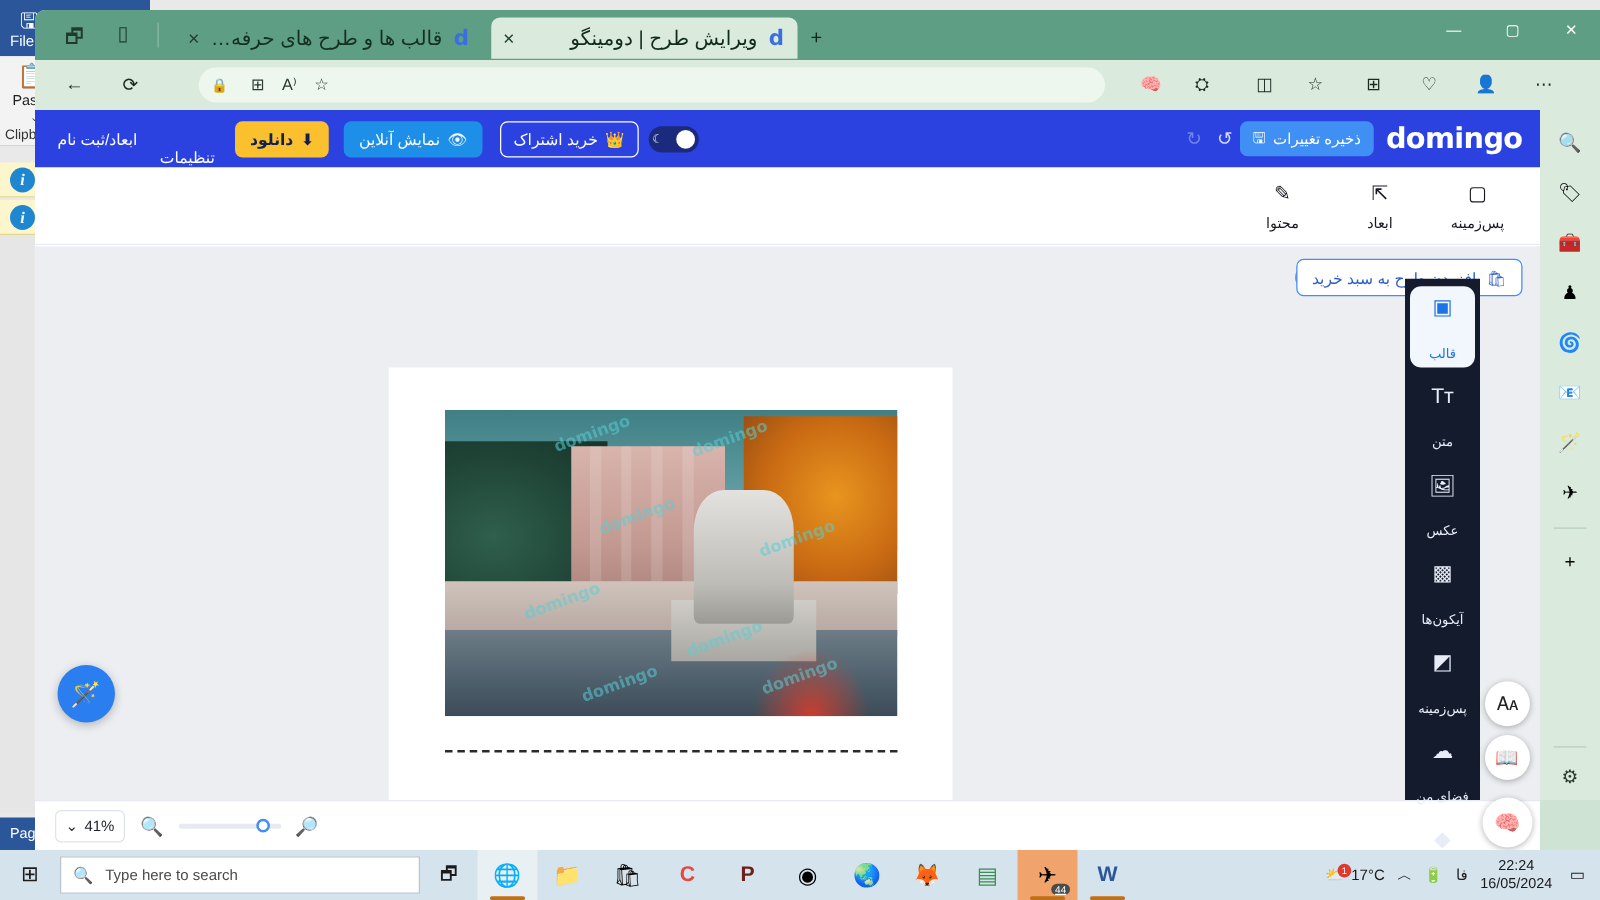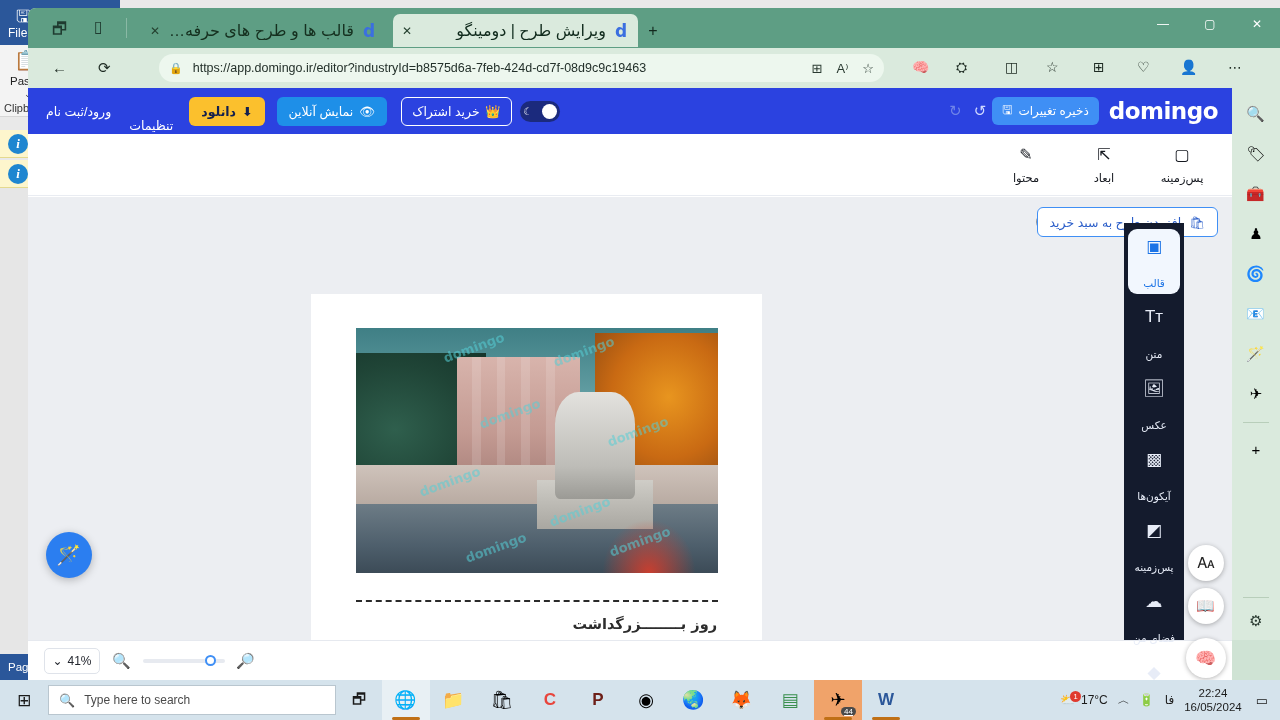--- a/index.html
+++ b/index.html
@@ -205,21 +205,20 @@
       <div class="wctrl min">—</div>
       <div class="wctrl max">▢</div>
       <div class="wctrl close">✕</div>
     </div>
 
     <div class="edge-toolbar">
       <div class="tb-ico tb-back">←</div>
       <div class="tb-ico tb-reload">⟳</div>
       <div class="omnibox">
         <div class="omni-lock">🔒</div>
-        <div class="omni-url">https://app.domingo.ir/editor?industryId=b8575d6a-7feb-424d-cd7f-08d9c9c19463</div>
         <div class="omni-right">
           <span>⊞</span>
           <span>A⁾</span>
           <span>☆</span>
         </div>
       </div>
       <div class="tb-right" style="left:884px">🧠</div>
       <div class="tb-right" style="left:928px">⛭</div>
       <div class="tb-right" style="left:977px">◫</div>
       <div class="tb-right" style="left:1018px">☆</div>
@@ -265,21 +264,21 @@
         </div>
         <div class="btn-preview">
           <span>👁</span>
           <span>نمایش آنلاین</span>
         </div>
         <div class="btn-download">
           <span>⬇</span>
           <span>دانلود</span>
         </div>
         <div class="btn-settings">تنظیمات</div>
-        <div class="btn-login">ورود/ثبت نام</div>
+        <div class="btn-login">ابعاد/ثبت نام</div>
       </div>
 
       <div class="app-toolbar">
         <div class="tool">
           <div class="tool-ico">▢</div>
           <div class="tool-lbl">پس‌زمینه</div>
         </div>
         <div class="tool">
           <div class="tool-ico">⇱</div>
           <div class="tool-lbl">ابعاد</div>
@@ -317,24 +316,20 @@
             <div class="wm wm1">domingo</div>
             <div class="wm wm2">domingo</div>
             <div class="wm wm3">domingo</div>
             <div class="wm wm4">domingo</div>
             <div class="wm wm5">domingo</div>
             <div class="wm wm6">domingo</div>
             <div class="wm wm7">domingo</div>
             <div class="wm wm8">domingo</div>
           </div>
           <div class="poster-rule"></div>
-          <div class="poster-text">
-            <div class="poster-l1">روز بــــــــزرگداشت</div>
-            <div class="poster-l2">حکیم ابــــوالقاسم فــردوسی گرامــی</div>
-          </div>
 
         </div>
 
         <div class="magic-btn">🪄</div>
       </div>
 
       <div class="zoombar">
         <div class="zoom-sel">
           <span>⌄</span>
           <span>41%</span>

